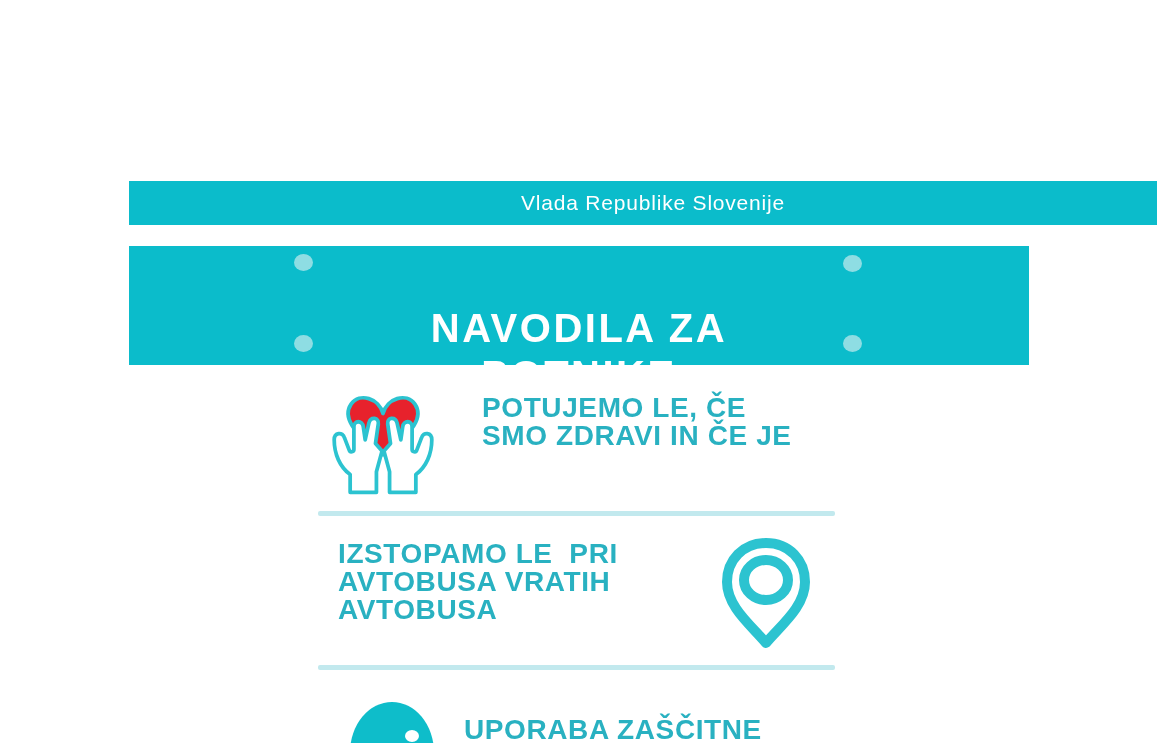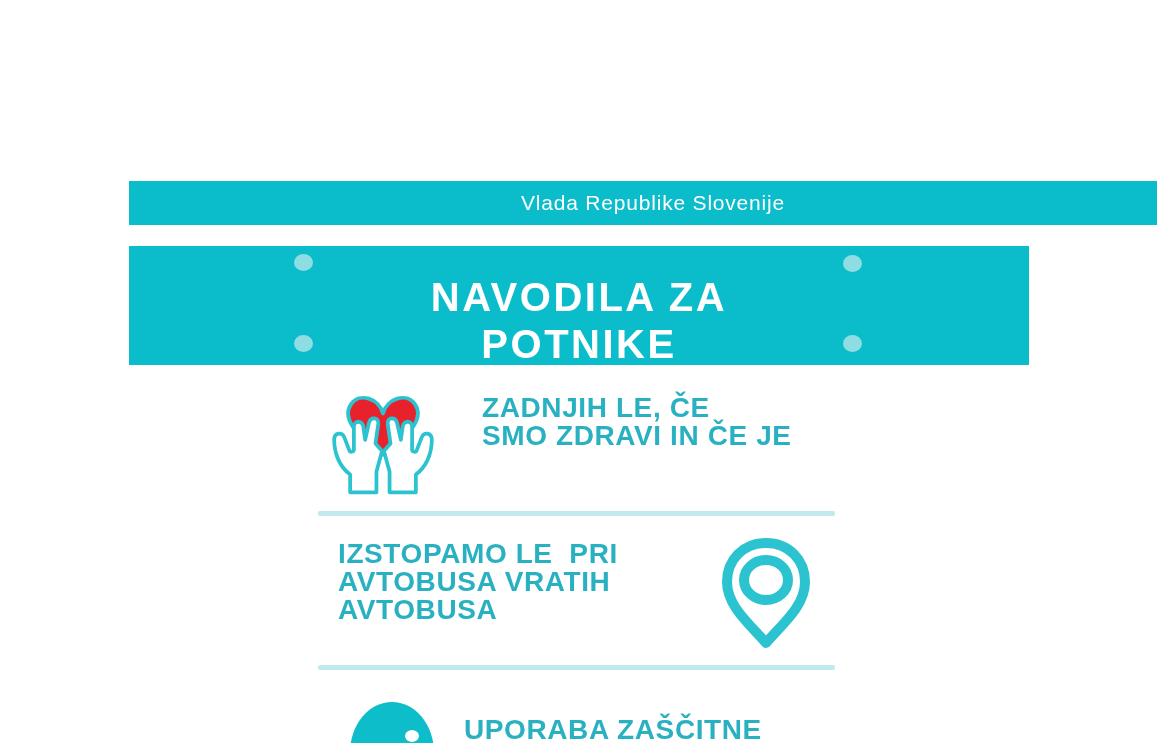--- a/index.html
+++ b/index.html
@@ -24,21 +24,21 @@
 
   
   .title-banner {
     left: 129px; top: 246px; width: 900px; height: 119px;
     background: #0bbccb; text-align: center;
   }
   .title-banner .title-line {
     color: #ffffff; font-weight: bold; font-size: 40px;
     line-height: 47px; letter-spacing: 2.5px; white-space: pre-wrap;
   }
-  .title-banner .title-line.first { padding-top: 28px; }
+  .title-banner .title-line.first { padding-top: 28px; margin-top: 31px; }
   .dot {
     position: absolute; width: 19px; height: 17px;
     border-radius: 50%; background: #8edde3;
   }
   .dot.tl { left: 165px; top: 8px; }
   .dot.bl { left: 165px; top: 89px; }
   .dot.tr { left: 714px; top: 9px; }
   .dot.br { left: 714px; top: 89px; }
 
   
@@ -91,21 +91,21 @@
 
   <section>
     <div class="abs icon-hands">
       <svg width="122" height="116" viewBox="0 0 130 122" aria-hidden="true">
         <path d="M65 36 C61 20 40 13 31 26 C22 39 31 55 65 80 C99 55 108 39 99 26 C90 13 69 20 65 36 Z" fill="#e7222c" stroke="#2cc3d0" stroke-width="4" stroke-linejoin="round"></path>
         <path id="hand-left" d="M30 120 V101 C19 93 13 79 13 64 C13 56 22 55 24 62 L29 75 C30 78 34 77 34 74 V50 C34 43 43 43 44 50 L46 64 L50 46 C52 39 61 40 60 47 L57 68 L64 76 L58 98 V120 Z" fill="#ffffff" stroke="#2cc3d0" stroke-width="4" stroke-linejoin="round"></path>
         <use href="#hand-left" transform="translate(130,0) scale(-1,1)"></use>
       </svg>
     </div>
     <div class="abs text-s1">
-      <div class="heading">ZADNJIH LE, ČE</div>
+      <div class="heading">POTUJEMO LE, ČE</div>
       <div class="heading">SMO ZDRAVI IN ČE JE</div>
     </div>
   </section>
 
   <div class="abs divider d1"></div>
 
   <section>
     <div class="abs text-s2">
       <div class="heading">IZSTOPAMO LE  PRI</div>
       <div class="heading">AVTOBUSA VRATIH</div>

